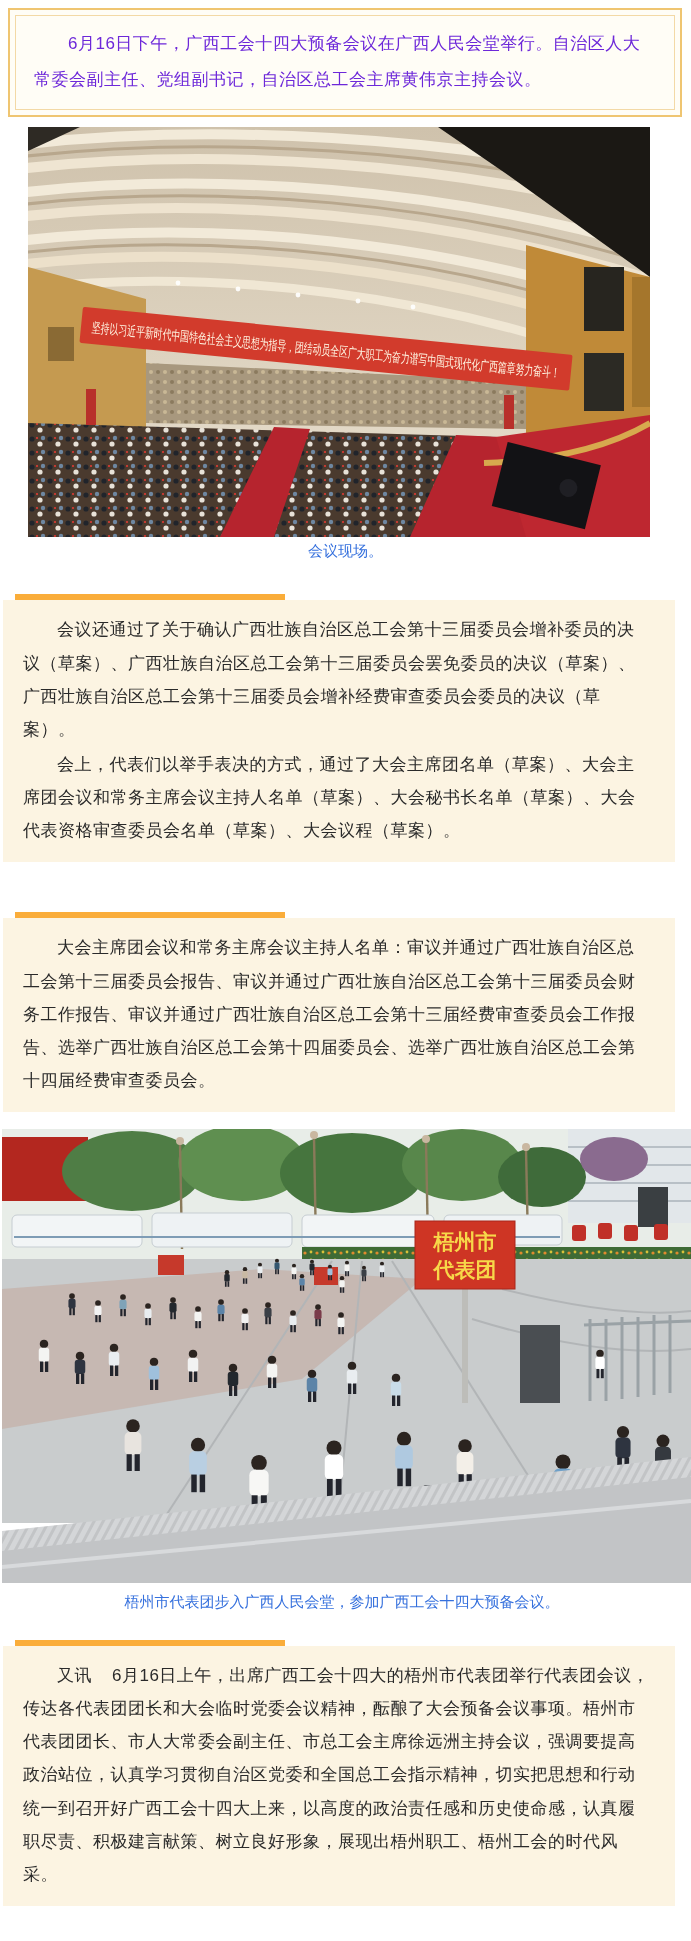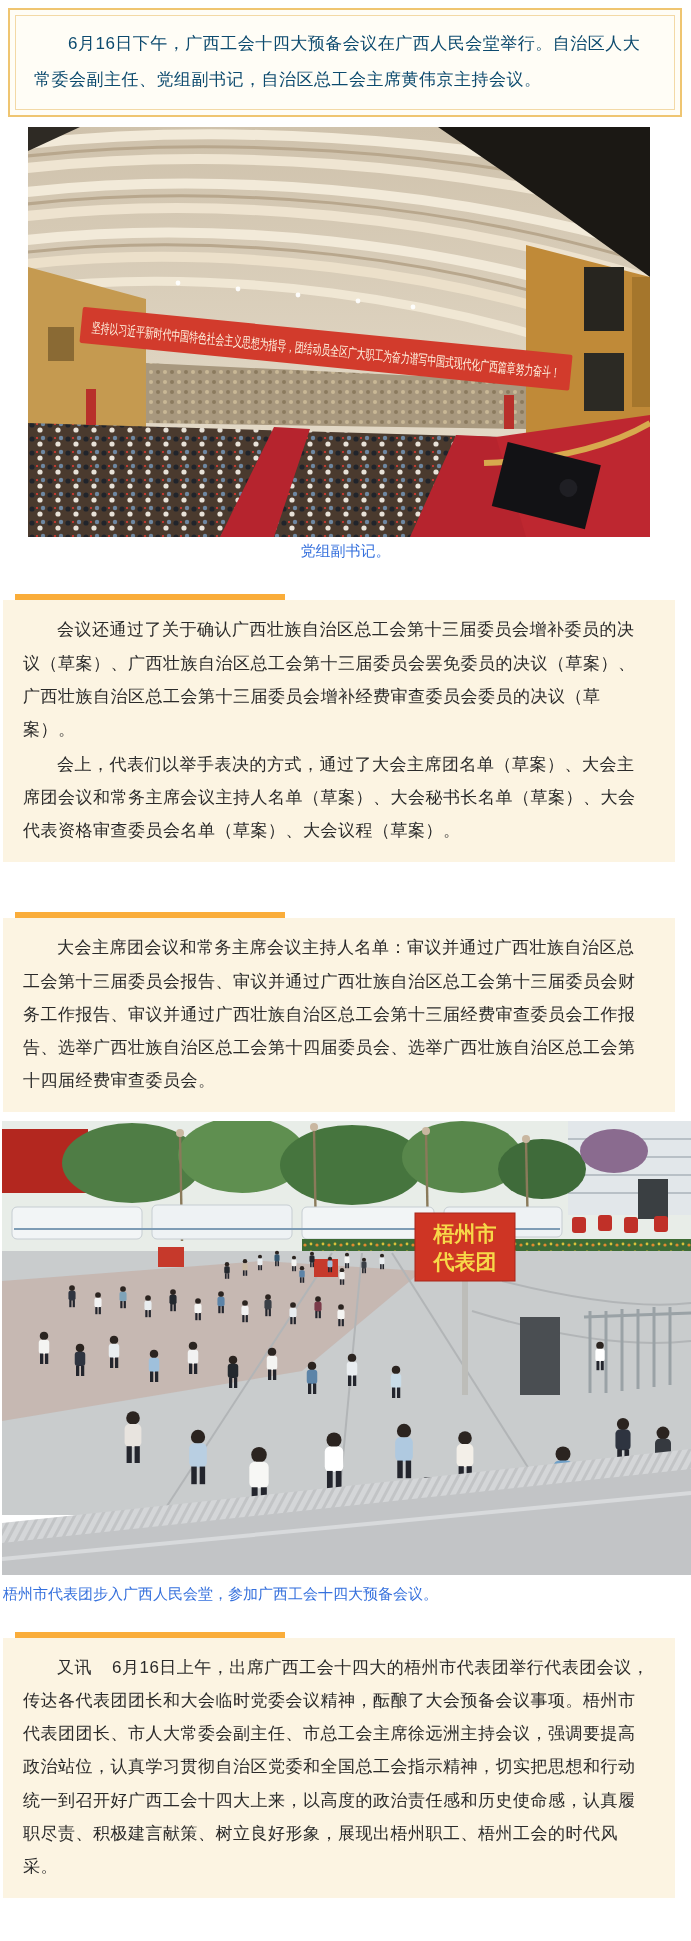--- a/index.html
+++ b/index.html
@@ -19,39 +19,39 @@
     padding:5px;
   }
   .intro-box-inner {
     border:1px solid #f3d9a6;
     padding:10px 18px 12px 18px;
   }
   .intro-text {
     font-size:17px;
     line-height:2.1;
     text-indent:2em;
-    color:#0c4a6e;
+    color:#6d28d9;
     letter-spacing:.5px;
   }
 
   
   .photo1-wrap { margin:10px 41px 0 28px; width:622px; height:410px; display:block; cursor:pointer; }
-  .photo2-wrap { margin:9px 0 0 2px; width:592px; height:454px; display:block; cursor:pointer; }
+  .photo2-wrap { margin:17px 0 0 2px; width:592px; height:454px; display:block; cursor:pointer; }
   svg { display:block; }
 
   .caption-center {
     margin-top:3px;
     text-align:center;
     font-size:15px;
     line-height:22px;
     color:#3570dd;
   }
   .caption-left {
     margin:8px 10px 0 3px;
-    text-align:left;
+    text-align:center;
     font-size:15px;
     line-height:22px;
     color:#3570dd;
   }
 
   
   .accent-bar {
     width:270px; height:6px;
     background:#faad3a;
     margin-left:15px;
@@ -186,21 +186,21 @@
       <g transform="rotate(14 520 360)">
         <rect x="470" y="326" width="96" height="66" fill="#121215"></rect>
         <circle cx="540" cy="356" r="9" fill="#1f1f24"></circle>
       </g>
 
       <rect x="58" y="262" width="10" height="36" fill="#b8302a"></rect>
       <rect x="476" y="268" width="10" height="34" fill="#b8302a"></rect>
     </svg>
   </div>
 
-  <p class="caption-center">党组副书记。</p>
+  <p class="caption-center">会议现场。</p>
 
   <div class="accent-bar bar-1"></div>
   <div class="beige">
     <p>会议还通过了关于确认广西壮族自治区总工会第十三届委员会增补委员的决议（草案）、广西壮族自治区总工会第十三届委员会罢免委员的决议（草案）、广西壮族自治区总工会第十三届委员会增补经费审查委员会委员的决议（草案）。</p>
     <p>会上，代表们以举手表决的方式，通过了大会主席团名单（草案）、大会主席团会议和常务主席会议主持人名单（草案）、大会秘书长名单（草案）、大会代表资格审查委员会名单（草案）、大会议程（草案）。</p>
   </div>
 
   <div class="accent-bar bar-2"></div>
   <div class="beige">
     <p>大会主席团会议和常务主席会议主持人名单：审议并通过广西壮族自治区总工会第十三届委员会报告、审议并通过广西壮族自治区总工会第十三届委员会财务工作报告、审议并通过广西壮族自治区总工会第十三届经费审查委员会工作报告、选举广西壮族自治区总工会第十四届委员会、选举广西壮族自治区总工会第十四届经费审查委员会。</p>

